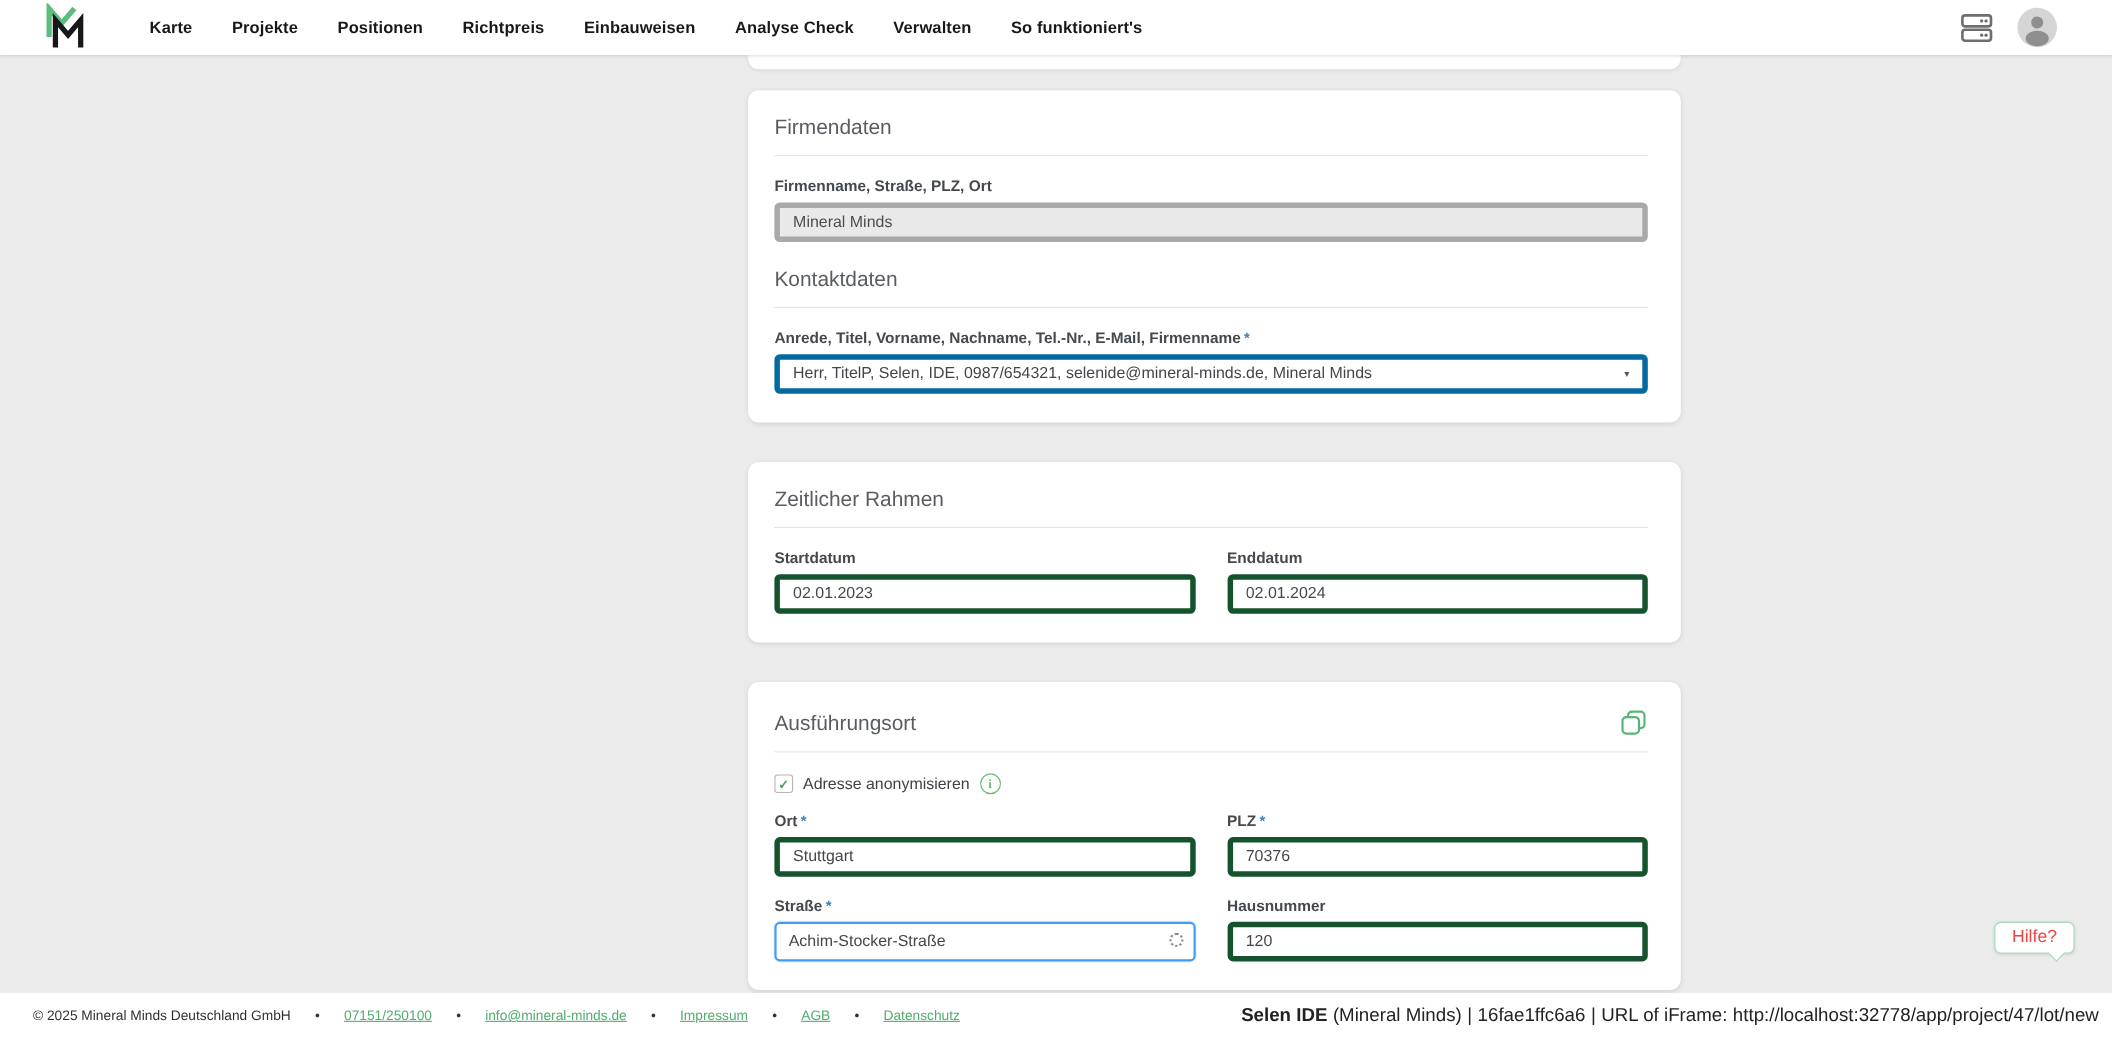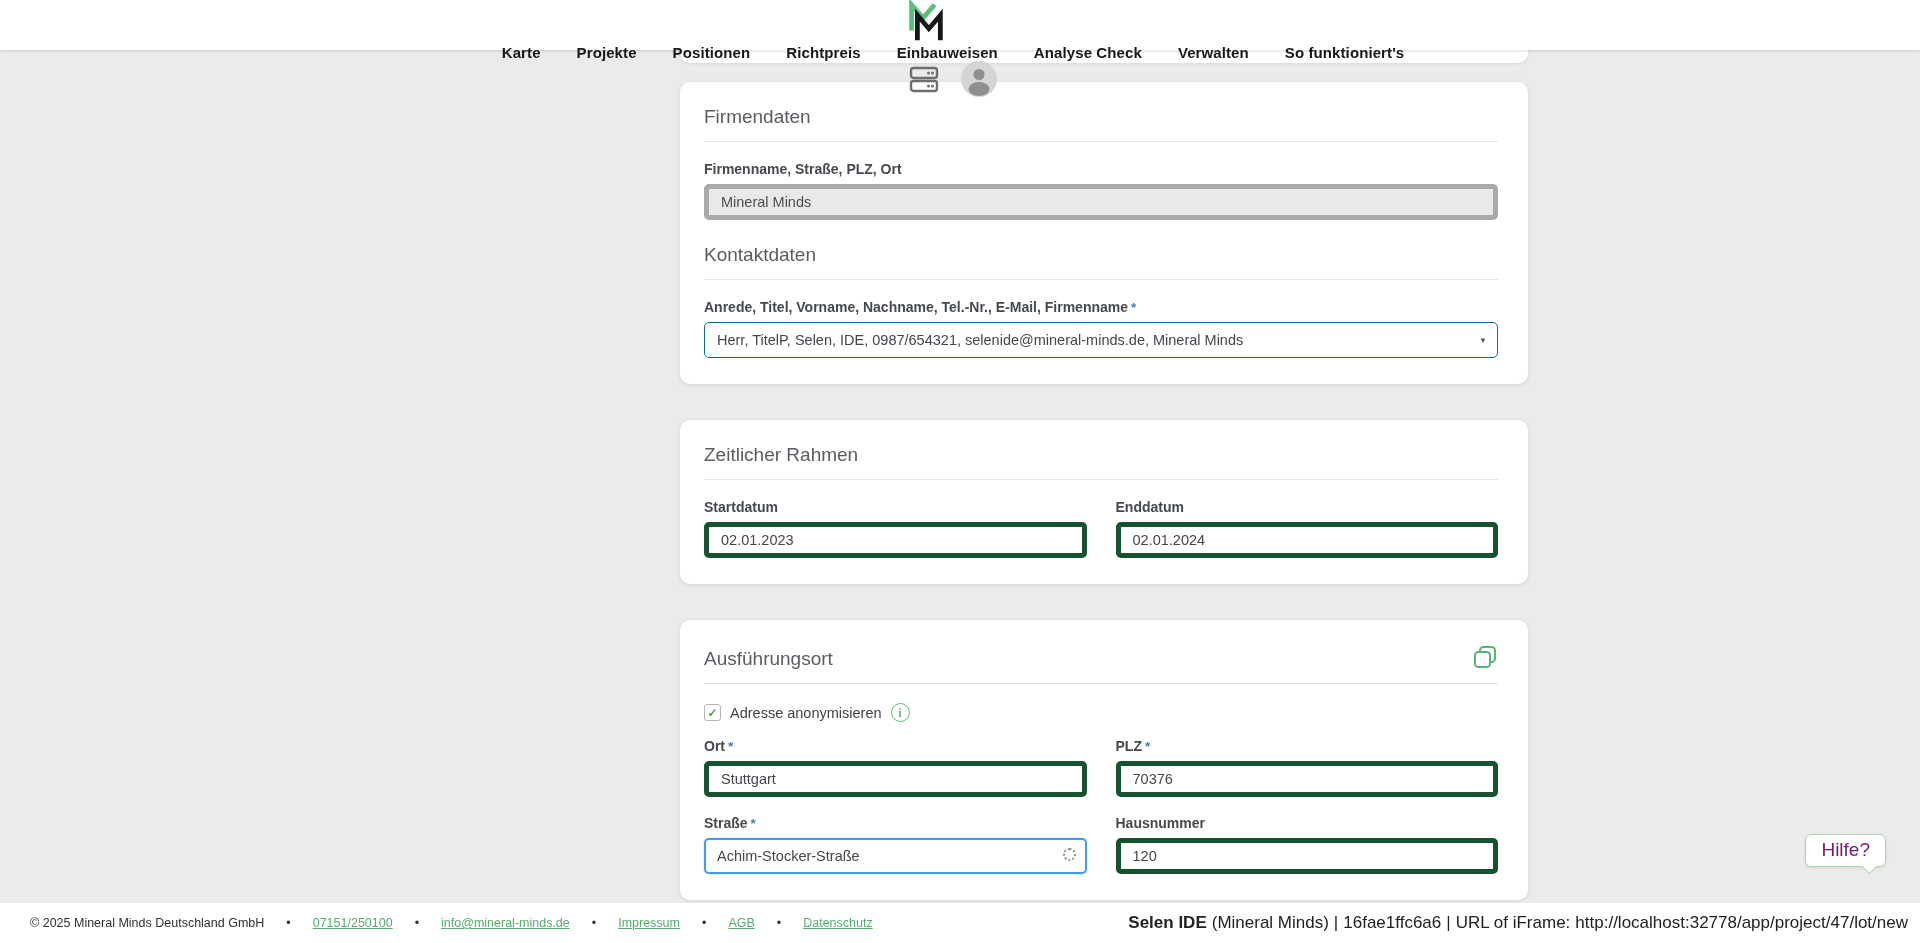--- a/index.html
+++ b/index.html
@@ -11,21 +11,20 @@
     position:relative;
   }
 
   
   .navbar {
     position:fixed; top:0; left:0; right:0; height:50px;
     background:#ffffff; z-index:50;
     display:flex; align-items:center;
     box-shadow:0 1px 3px rgba(0,0,0,.14);
     padding:0 50px 0 36px;
-    flex-direction:column;
   }
   .logo { width:46px; height:46px; margin-right:54px; display:flex; align-items:center; justify-content:center; }
   .nav-items { display:flex; align-items:center; gap:36px; flex:1; }
   .nav-item {
     font-size:15px; font-weight:700; color:#17181a; text-decoration:none;
     letter-spacing:.1px; cursor:pointer; white-space:nowrap;
   }
   .nav-right { display:flex; align-items:center; gap:22px; }
   .server-icon { display:flex; align-items:center; cursor:pointer; }
   .avatar {
@@ -68,21 +67,21 @@
     border:2px solid #419bf8; padding:0 11px;
     box-shadow:0 0 0 1px rgba(65,155,248,.12);
   }
   .spinner {
     position:absolute; right:11px; top:50%; margin-top:-8px;
     width:13px; height:13px; border-radius:50%;
     border:2px dotted #8b8b8b;
   }
 
   .select-box {
-    position:relative; width:100%; height:36px; border:1px solid #0369a1;
+    position:relative; width:100%; height:36px; border:5px solid #0369a1;
     border-radius:5px; background:#fff; display:flex; align-items:center;
     padding:0 30px 0 12px; font-size:14.5px; color:#43474b; cursor:pointer;
   }
   .caret {
     position:absolute; right:10px; top:50%; transform:translateY(-50%);
     font-size:8px; color:#555; pointer-events:none;
   }
 
   .grid-2 { display:grid; grid-template-columns:1fr 1fr; column-gap:29px; row-gap:18px; }
 
@@ -104,21 +103,21 @@
   .helper {
     margin-top:8px; font-size:12.8px; line-height:1.55; color:#8f9398;
     max-width:392px;
   }
   .helper .muted { color:#b8bcc0; }
 
   
   .help-bubble {
     position:fixed; right:34px; bottom:76px; z-index:60;
     background:#fff; border:1px solid #a9d8b6; border-radius:6px;
-    padding:4px 15px 5px 15px; font-size:19px; color:#701a75;
+    padding:4px 15px 5px 15px; font-size:16px; color:#ef4444;
     box-shadow:0 1px 3px rgba(0,0,0,.10); cursor:pointer;
   }
   .help-bubble::after {
     content:""; position:absolute; right:10px; bottom:-6px;
     width:10px; height:10px; background:#fff;
     border-right:1px solid #a9d8b6; border-bottom:1px solid #a9d8b6;
     transform:rotate(45deg);
   }
 
   

